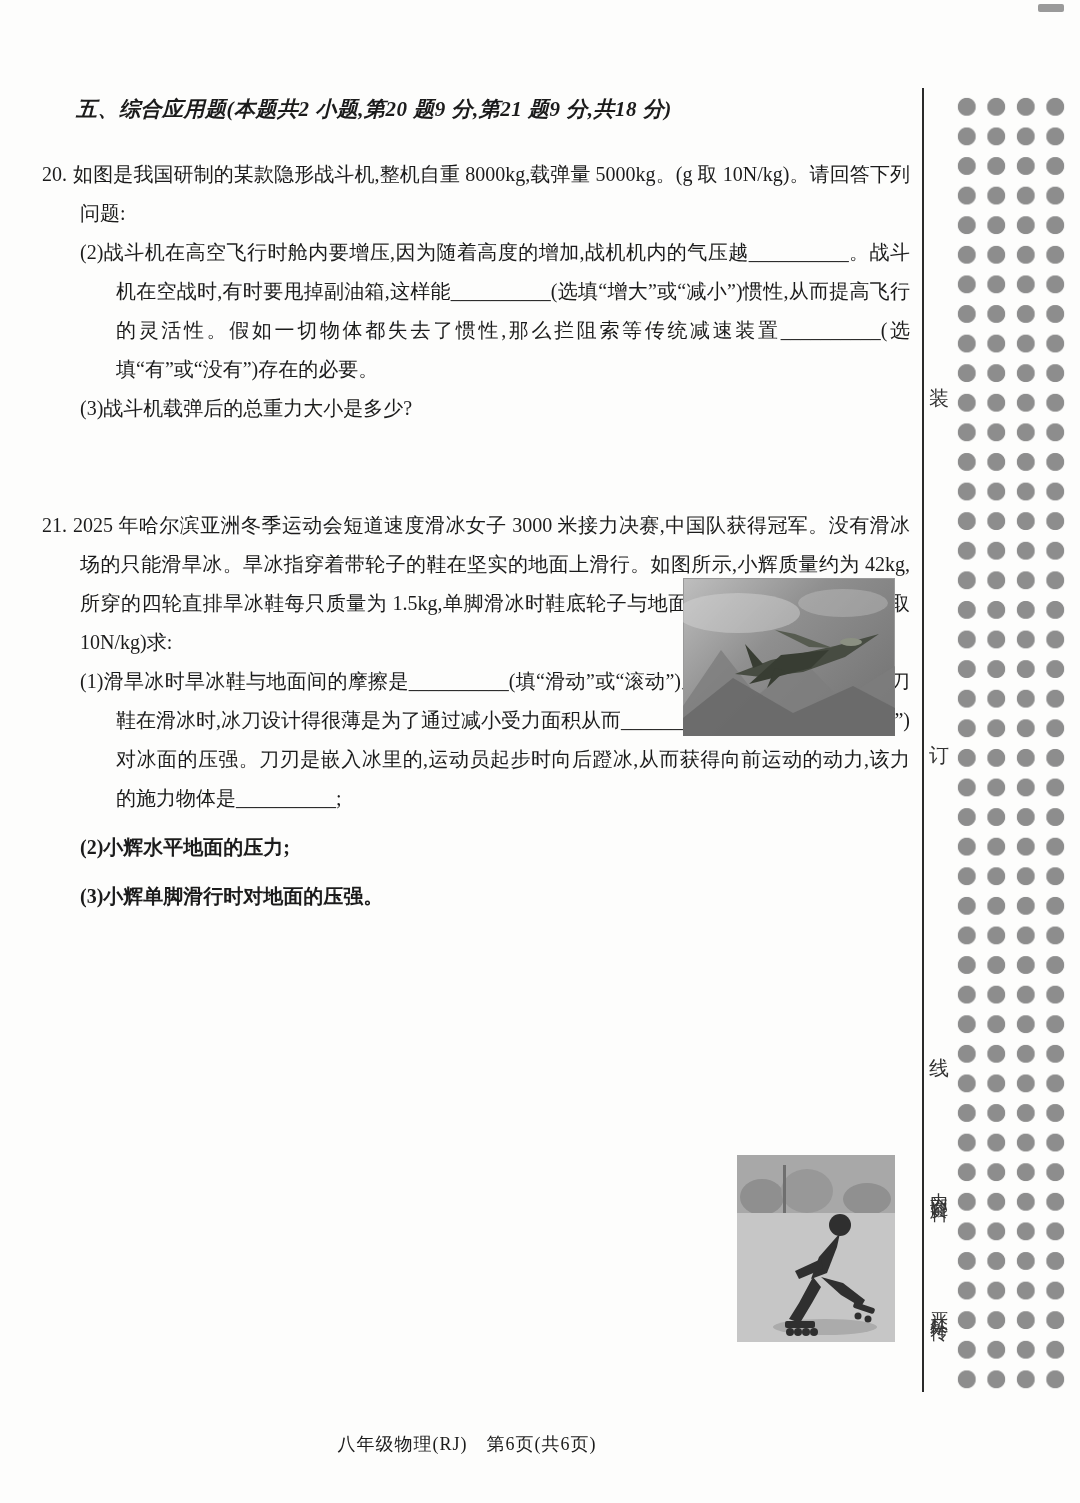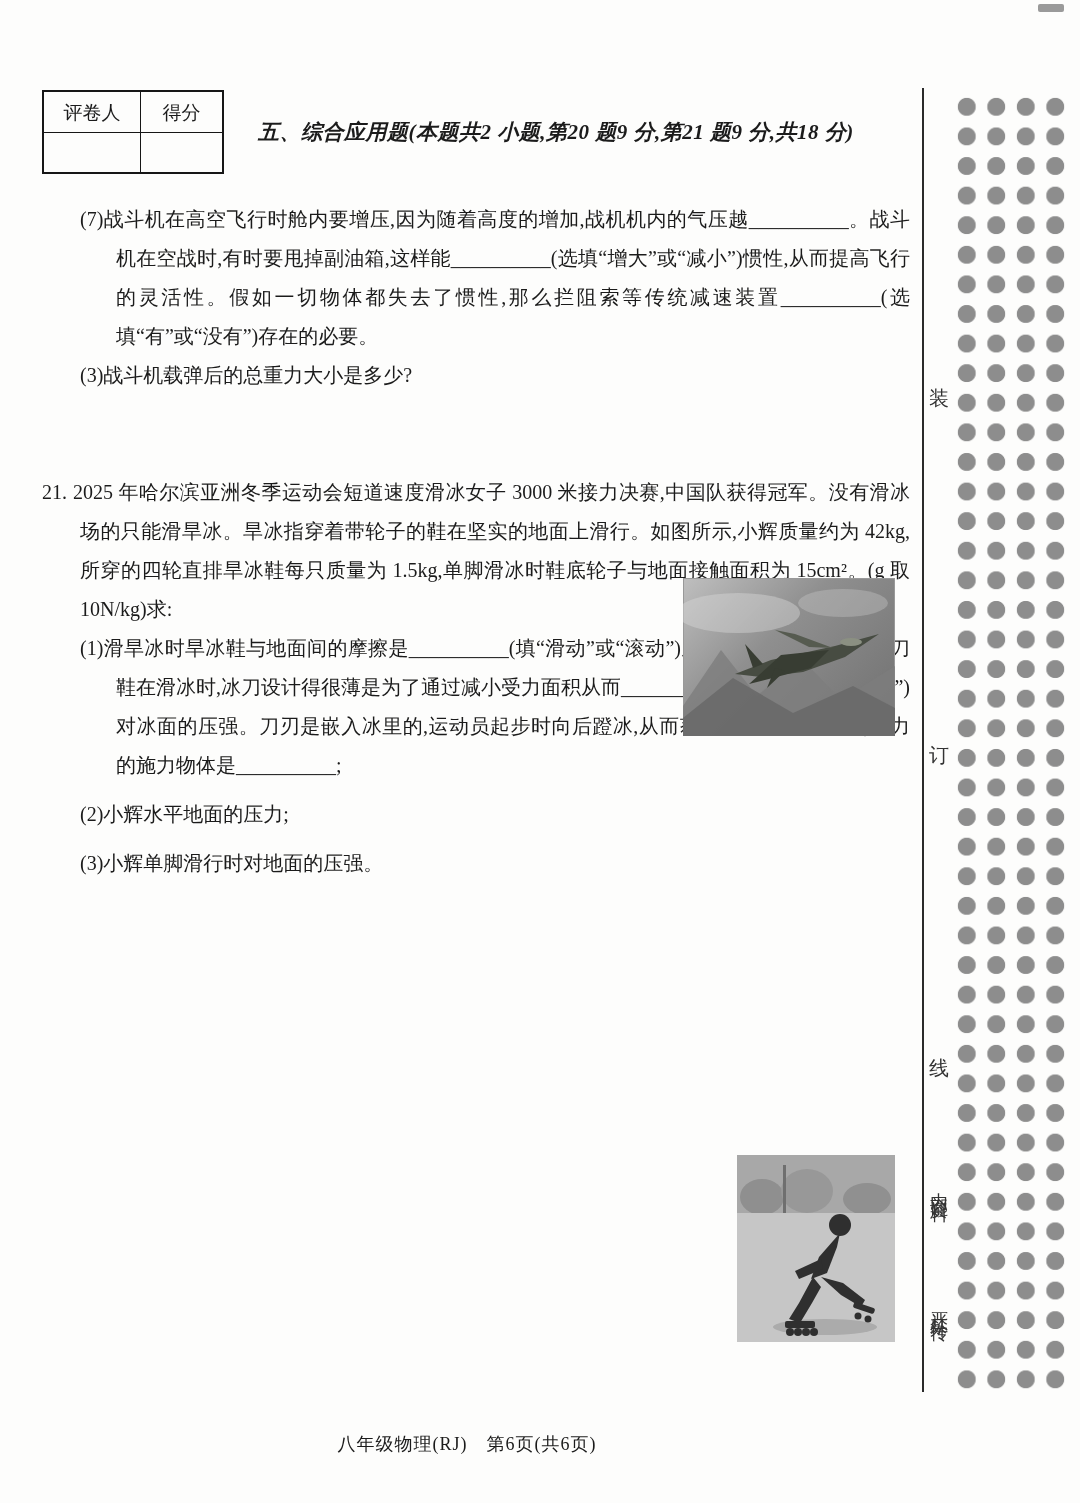--- a/index.html
+++ b/index.html
@@ -27,21 +27,21 @@
   .score-box .cell.c2 { border-left:1.5px solid #161616; }
   .score-box .cell.r2 { border-top:1.5px solid #161616; }
   .section-title {
     font-weight:bold; font-size:21px; margin-left:34px; letter-spacing:0.5px;font-style:italic;
   }
   .para { padding-left:38px; text-indent:-38px; }
   .q-num { padding-right:6px; }
   .item { margin-left:38px; padding-left:36px; text-indent:-36px; }
   .item.narrow { width:606px; }
   .q21 { margin-top:78px; }
-  .q21 .item.short { margin-top:10px; width:560px; }
+  .q21 .item.short { margin-top:10px; width:560px;font-weight:bold; }
   
   .photo { position:absolute; overflow:hidden; box-shadow:0 0 0 1px #999 inset; }
   .photo-jet {
     left:683px; top:578px; width:212px; height:158px;
     background:linear-gradient(135deg,#bfbfbf 0%,#8f8f8f 40%,#6f6f6f 100%);
   }
   .photo-skater {
     left:737px; top:1155px; width:158px; height:187px;
     background:linear-gradient(180deg,#b9b9b9 0%,#cfcfcf 55%,#bdbdbd 100%);
   }
@@ -75,31 +75,28 @@
   }
 </style>
 </head>
 <body>
 
 <div class="page">
 
   <div class="content">
 
     <div class="score-row">
-      <div class="score-box">
-        <div class="cell r1 c1">评卷人</div>
-        <div class="cell r1 c2">得分</div>
-        <div class="cell r2 c1"></div>
-        <div class="cell r2 c2"></div>
-      </div>
       <div class="section-title">五、综合应用题(本题共2 小题,第20 题9 分,第21 题9 分,共18 分)</div>
     </div>
 
     <div class="q20">
-      <div class="item">(7)战斗机在高空飞行时舱内要增压,因为随着高度的增加,战机机内的气压越__________。战斗机在空战时,有时要甩掉副油箱,这样能__________(选填“增大”或“减小”)惯性,从而提高飞行的灵活性。假如一切物体都失去了惯性,那么拦阻索等传统减速装置__________(选填“有”或“没有”)存在的必要。</div>
+      <div class="para">
+        <span class="q-num">20.</span><span>如图是我国研制的某款隐形战斗机,整机自重 8000kg,载弹量 5000kg。(g 取 10N/kg)。请回答下列问题:</span>
+      </div>
+      <div class="item">(2)战斗机在高空飞行时舱内要增压,因为随着高度的增加,战机机内的气压越__________。战斗机在空战时,有时要甩掉副油箱,这样能__________(选填“增大”或“减小”)惯性,从而提高飞行的灵活性。假如一切物体都失去了惯性,那么拦阻索等传统减速装置__________(选填“有”或“没有”)存在的必要。</div>
       <div class="item">(3)战斗机载弹后的总重力大小是多少?</div>
     </div>
 
     <div class="q21">
       <div class="para">
         <span class="q-num">21.</span><span>2025 年哈尔滨亚洲冬季运动会短道速度滑冰女子 3000 米接力决赛,中国队获得冠军。没有滑冰场的只能滑旱冰。旱冰指穿着带轮子的鞋在坚实的地面上滑行。如图所示,小辉质量约为 42kg,所穿的四轮直排旱冰鞋每只质量为 1.5kg,单脚滑冰时鞋底轮子与地面接触面积为 15cm²。(g 取 10N/kg)求:</span>
       </div>
       <div class="item">(1)滑旱冰时旱冰鞋与地面间的摩擦是__________(填“滑动”或“滚动”)摩擦,而国家运动员的冰刀鞋在滑冰时,冰刀设计得很薄是为了通过减小受力面积从而__________(选填“增大”或“减小”)对冰面的压强。刀刃是嵌入冰里的,运动员起步时向后蹬冰,从而获得向前运动的动力,该力的施力物体是__________;</div>
       <div class="item short">(2)小辉水平地面的压力;</div>
       <div class="item short">(3)小辉单脚滑行时对地面的压强。</div>

